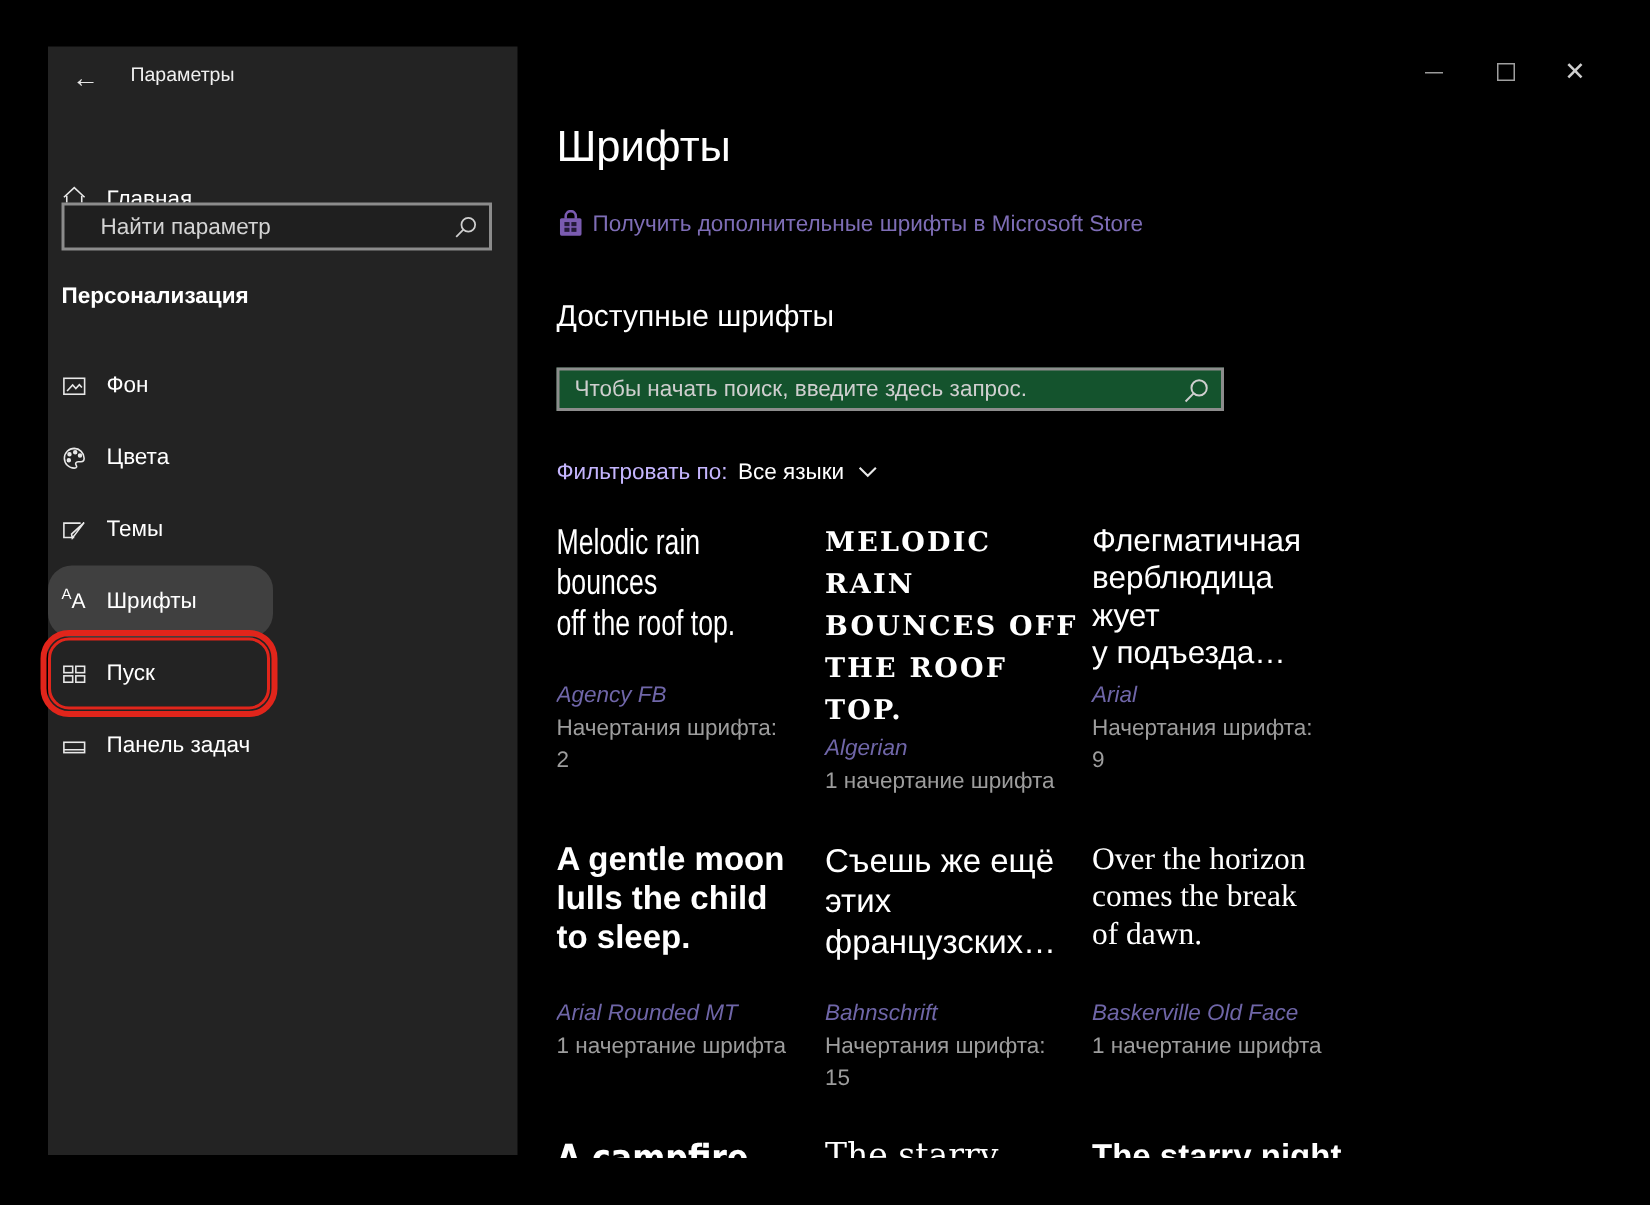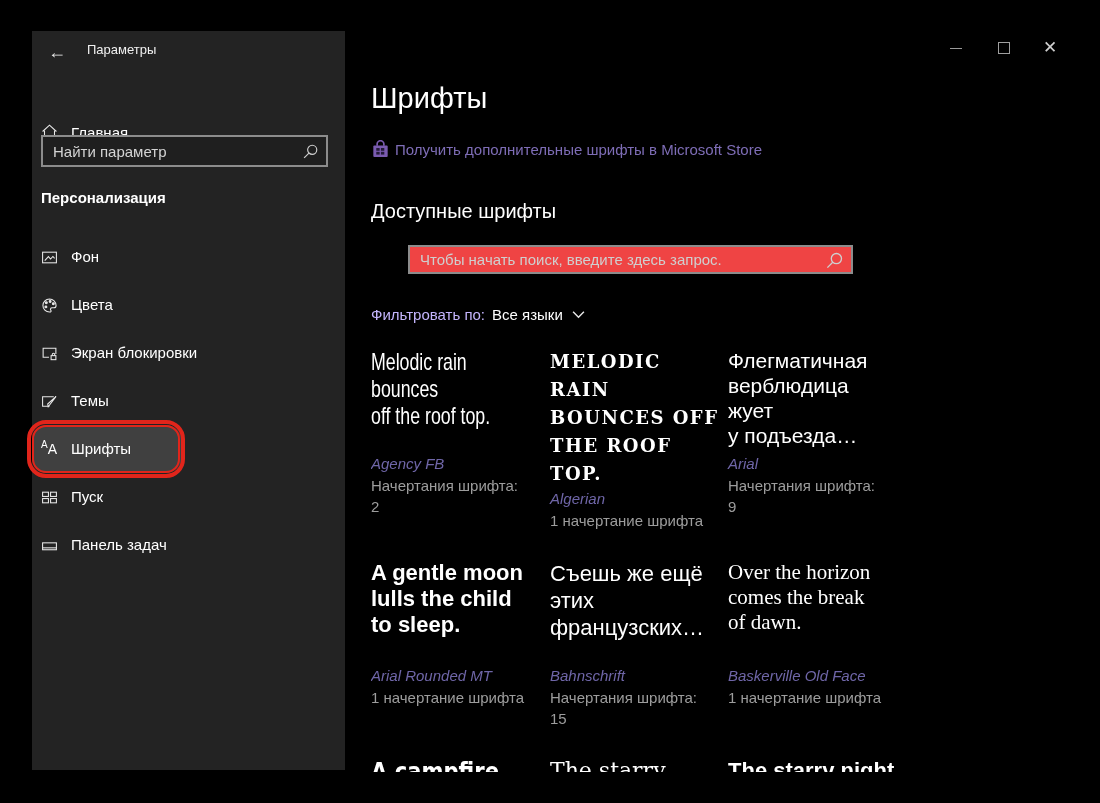--- a/index.html
+++ b/index.html
@@ -27,21 +27,21 @@
   .sb-home { position:absolute; left:0; top:88px; width:100%; height:34px; cursor:pointer; }
   .sb-home .ico { position:absolute; left:9px; top:4px; }
   .sb-home .lbl { position:absolute; left:39px; top:5px; font-size:15px; }
 
   .sb-search {
     position:absolute; left:9px; top:104px; width:287px; height:32px;
     border:2px solid #8c8c8c; background:#1f1f1f;
   }
   .sb-search input {
     width:100%; height:100%; background:transparent; border:none; outline:none;
-    color:#fff; font-size:15px; font-family:inherit; padding:0 34px 0 10px;
+    color:#fff; font-size:15px; font-family:inherit; padding:0 34px 0 24px;
   }
   .sb-search input::placeholder { color:#d4d4d4; opacity:1; }
   .sb-search .mag { position:absolute; right:7px; top:6px; }
 
   .sb-section { position:absolute; left:9px; top:158px; font-size:15px; font-weight:bold; color:#fff; }
 
   .sb-items { position:absolute; left:0; top:202px; width:100%; }
   .sb-item { position:relative; height:48px; cursor:pointer; }
   .sb-item .ico { position:absolute; left:9px; top:16px; }
   .sb-item .lbl { position:absolute; left:39px; top:15px; font-size:15px; color:#fff; }
@@ -73,21 +73,21 @@
   .main { position:absolute; left:345px; top:0; right:0; bottom:0; }
   .m-title { position:absolute; left:26px; top:82px; font-size:29px; font-weight:300; color:#fff; }
 
   .store-row { position:absolute; left:26px; top:140px; display:flex; align-items:center; gap:5px; cursor:pointer; }
   .store-link { font-size:15px; color:#7e6db6; }
 
   .m-section { position:absolute; left:26px; top:200px; font-size:20px; font-weight:400; color:#fff; }
 
   .m-search {
     position:absolute; left:26px; top:245px; width:445px; height:29px;
-    border:2px solid #8c8c8c; background:#ef4444;margin-left:37px;
+    border:2px solid #8c8c8c; background:#14532d;
   }
   .m-search input {
     width:100%; height:100%; background:transparent; border:none; outline:none;
     color:#fff; font-size:15px; font-family:inherit; padding:0 34px 0 10px;
   }
   .m-search input::placeholder { color:#cfcfcf; opacity:1; }
   .m-search .mag { position:absolute; right:7px; top:4px; }
 
   .filter-row { position:absolute; left:26px; top:306px; font-size:15px; display:flex; align-items:center; }
   .filter-label { color:#c4b5fd;text-align:center; }
@@ -176,30 +176,20 @@
             <path d="M8 1.8 a6.2 6.2 0 1 0 0 12.4 c1.6 0 1.8-1 1.2-1.8 c-.7-.9-.2-2.2 1.2-2.2 h1.8 c1.2 0 2-.9 2-2.2 A6.4 6.4 0 0 0 8 1.8 Z"></path>
             <circle cx="5" cy="5.5" r=".9" fill="#e8e8e8"></circle>
               <circle cx="8.6" cy="4.3" r=".9" fill="#e8e8e8"></circle>
               <circle cx="11.6" cy="6.3" r=".9" fill="#e8e8e8"></circle>
               <circle cx="4.6" cy="9.3" r=".9" fill="#e8e8e8"></circle>
           </svg>
         </span>
         <span class="lbl">Цвета</span>
       </div>
 
-      <div class="sb-item">
-        <span class="ico">
-          <svg width="17" height="17" viewBox="0 0 16 16" fill="none" stroke="#e8e8e8" stroke-width="1">
-            <path d="M14 8.5 V3 H2 V11.5 H7.5"></path>
-            <rect x="9.5" y="10" width="4.5" height="3.8"></rect>
-              <path d="M10.6 10 v-1.1 a1.15 1.15 0 0 1 2.3 0 V10"></path>
-          </svg>
-        </span>
-        <span class="lbl">Экран блокировки</span>
-      </div>
 
       <div class="sb-item">
         <span class="ico">
           <svg width="17" height="17" viewBox="0 0 16 16" fill="none" stroke="#e8e8e8" stroke-width="1">
             <path d="M12 3.5 H1.5 V12.5 H8"></path>
             <path d="M14.2 3.2 L8.6 10.6 L6.8 12.9 L6.3 10.4 Z"></path>
           </svg>
         </span>
         <span class="lbl">Темы</span>
       </div>

